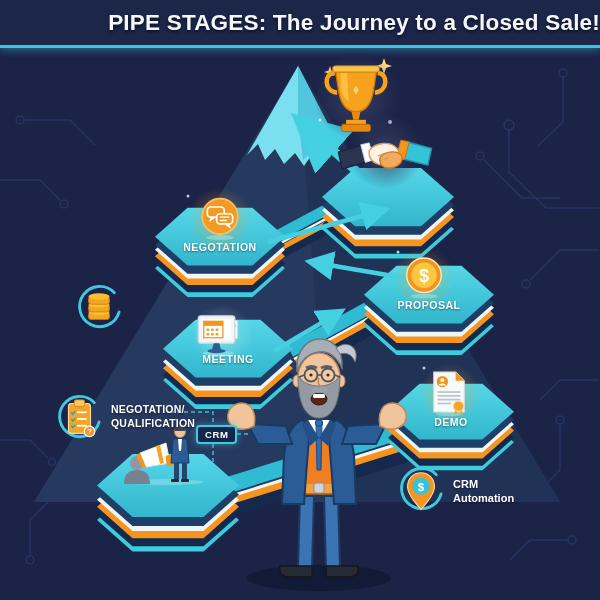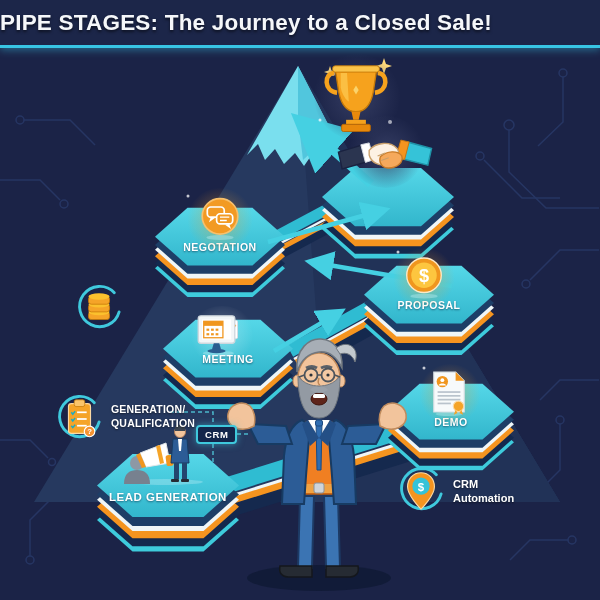--- a/index.html
+++ b/index.html
@@ -1,21 +1,21 @@
 <!DOCTYPE html>
 <html><head>
 <meta charset="utf-8">
 <style>
   html,body{margin:0;padding:0;background:#10182f}
   .stage{position:relative;width:600px;height:600px;background:#1B2347;overflow:hidden;
          font-family:"Liberation Sans",sans-serif;}
   .layer{position:absolute;left:0;top:0;width:600px;height:600px;pointer-events:none}
   
   .title-bar{position:absolute;left:0;top:0;width:600px;height:45px;display:flex;align-items:center;
-             justify-content:flex-start;background:#1C2649;border-bottom:3px solid #38C5E4;
+             justify-content:flex-end;background:#1C2649;border-bottom:3px solid #38C5E4;
              box-shadow:0 2px 8px rgba(56,197,228,.45);z-index:40}
   .title-bar h1{margin:0;font-size:22.5px;font-weight:bold;color:#F5F7FA;letter-spacing:.2px;
                 text-shadow:0 2px 3px rgba(0,0,0,.55)}
   
   .hex{position:absolute;z-index:10}
   .hex svg{display:block;width:100%;height:auto}
   .hex-label{position:absolute;left:0;right:0;top:38%;text-align:center;color:#fff;font-weight:bold;
              font-size:10.5px;letter-spacing:.5px;text-shadow:0 1px 2px rgba(8,30,52,.55)}
   .hex-big .hex-label{font-size:11.5px}
   
@@ -178,21 +178,20 @@
     <svg viewBox="0 0 140 100">
       <g>
         <polygon points="35,2 105,2 140,33 105,64 35,64 0,33" transform="translate(0,34)" fill="#3ECBDC"></polygon>
         <polygon points="35,2 105,2 140,33 105,64 35,64 0,33" transform="translate(0,29)" fill="#14294E"></polygon>
         <polygon points="35,2 105,2 140,33 105,64 35,64 0,33" transform="translate(0,21)" fill="#F5941F"></polygon>
         <polygon points="35,2 105,2 140,33 105,64 35,64 0,33" transform="translate(0,14)" fill="#EFF6F8"></polygon>
         <polygon points="35,2 105,2 140,33 105,64 35,64 0,33" transform="translate(0,9)" fill="#1D3E67"></polygon>
         <polygon points="35,2 105,2 140,33 105,64 35,64 0,33" fill="url(#hexTopGrad)"></polygon>
       </g>
     </svg>
-    <div class="hex-label">LEAD GENERATION</div>
   </div>
 
   <svg class="layer" style="z-index:20" viewBox="0 0 600 600">
     <g stroke="#45D0E2" stroke-width="4.5" fill="none">
       <line x1="268" y1="242" x2="384" y2="210" marker-end="url(#ah)"></line>
       <line x1="452" y1="286" x2="311" y2="262" marker-end="url(#ah)"></line>
       <line x1="274" y1="351" x2="340" y2="312" marker-end="url(#ah)"></line>
     </g>
     <line x1="371" y1="184" x2="301" y2="122" stroke="#45D0E2" stroke-width="9" marker-end="url(#ah)"></line>
     <g stroke="#4FC4D8" stroke-width="1.5" stroke-dasharray="4,3" fill="none" opacity="0.9">
@@ -401,21 +400,21 @@
       </g>
       <g stroke="#1FA9C0" stroke-width="1.6" fill="none">
         <path d="M16,18 l1.5,2 l2.5,-3"></path>
           <path d="M16,25 l1.5,2 l2.5,-3"></path>
           <path d="M16,32 l1.5,2 l2.5,-3"></path>
       </g>
       <circle cx="35" cy="38" r="5.5" fill="#F59331" stroke="#FFFFFF" stroke-width="1.2"></circle>
       <text x="35" y="41" text-anchor="middle" font-size="8" font-weight="bold" fill="#FFFFFF">?</text>
     </svg>
     <div class="txt">
-      <span>GENERATION/</span>
+      <span>NEGOTATION/</span>
       <span>QUALIFICATION</span>
     </div>
   </div>
 
   <div class="crm-badge" style="left:196px;top:425px">CRM</div>
 
   <div class="annotation" style="left:398px;top:466px">
     <svg class="a-icon" viewBox="0 0 48 50">
       <path d="M40,8 A21,21 0 1 0 45,28" stroke="#3FC9DD" stroke-width="3" fill="none" stroke-linecap="round"></path>
       <path d="M24,6 C15.5,6 10,12.5 10,20.5 C10,30 24,44 24,44 C24,44 38,30 38,20.5 C38,12.5 32.5,6 24,6 Z" fill="#F5941F" stroke="#FBD9A4" stroke-width="1.2"></path>

